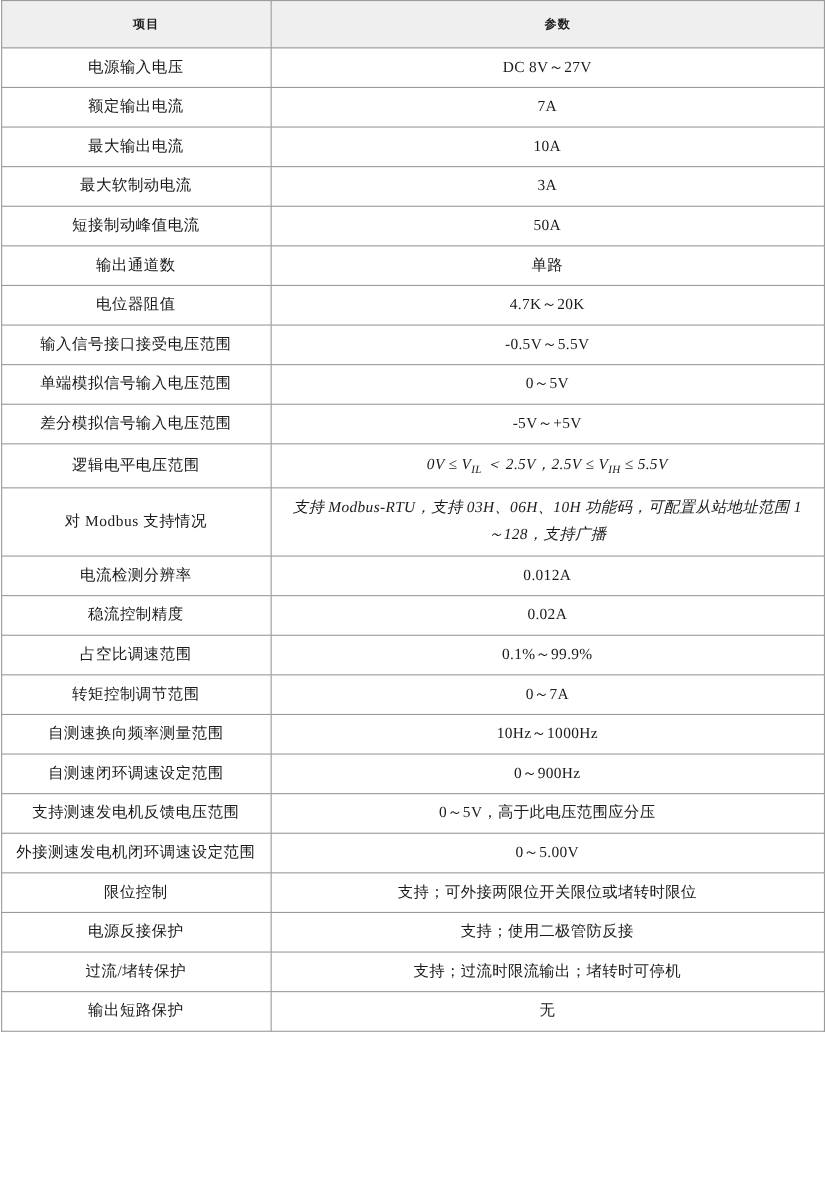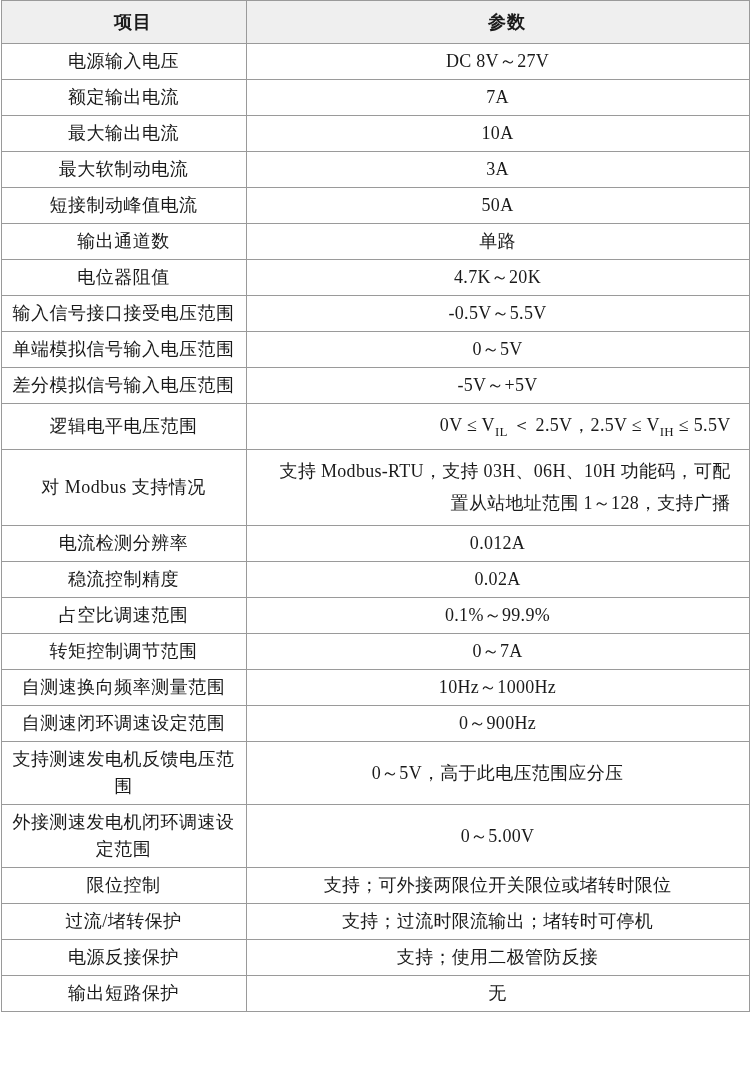--- a/index.html
+++ b/index.html
@@ -26,39 +26,40 @@
   .spec-table th, .spec-table td {
     border: 1px solid #9a9a9a;
     text-align: center;
     vertical-align: middle;
     padding: 4px 6px;
     line-height: 1.5;
   }
   .spec-table thead th {
     background: #efefef;
     font-weight: bold;
-    font-size: 18px;
+    font-size: 11px;
     height: 34px;
     letter-spacing: 1px;
     padding-left: 25px;
   }
   .spec-table tbody td {
-    font-size: 18px;
+    font-size: 14px;
     height: 27px;
   }
   td.item-cell {
     letter-spacing: 0.5px;
   }
   td.param-cell {
     letter-spacing: 0.3px;
   }
   td.param-cell.wrap {
-    text-align: right;
+    text-align: center;
     padding: 6px 18px;
     line-height: 1.75;
+    font-style: italic;
   }
   .sub {
     font-size: 0.72em;
     vertical-align: sub;
   }
 </style>
 </head>
 <body>
 
 <table class="spec-table">
@@ -151,25 +152,25 @@
       </tr>
       <tr>
         <td class="item-cell">外接测速发电机闭环调速设定范围</td>
         <td class="param-cell">0～5.00V</td>
       </tr>
       <tr>
         <td class="item-cell">限位控制</td>
         <td class="param-cell">支持；可外接两限位开关限位或堵转时限位</td>
       </tr>
       <tr>
+        <td class="item-cell">电源反接保护</td>
+        <td class="param-cell">支持；使用二极管防反接</td>
+      </tr>
+      <tr>
         <td class="item-cell">过流/堵转保护</td>
         <td class="param-cell">支持；过流时限流输出；堵转时可停机</td>
-      </tr>
-      <tr>
-        <td class="item-cell">电源反接保护</td>
-        <td class="param-cell">支持；使用二极管防反接</td>
       </tr>
       <tr>
         <td class="item-cell">输出短路保护</td>
         <td class="param-cell">无</td>
       </tr>
     </tbody>
 </table>
 
 </body></html>

